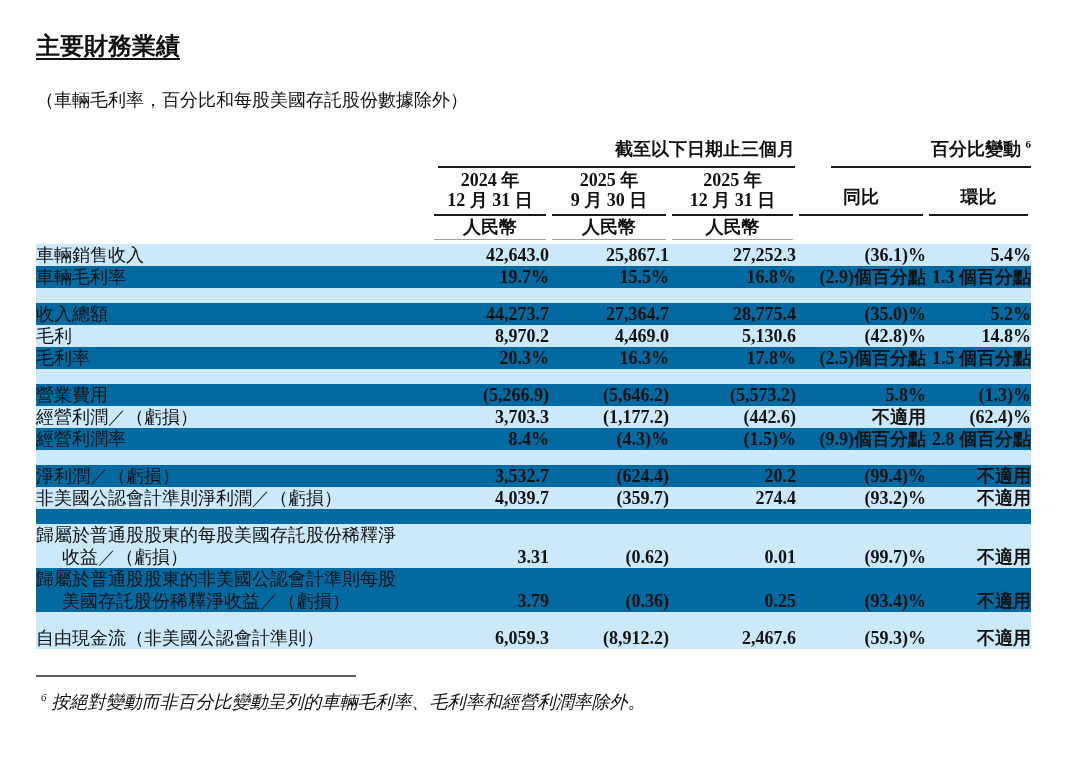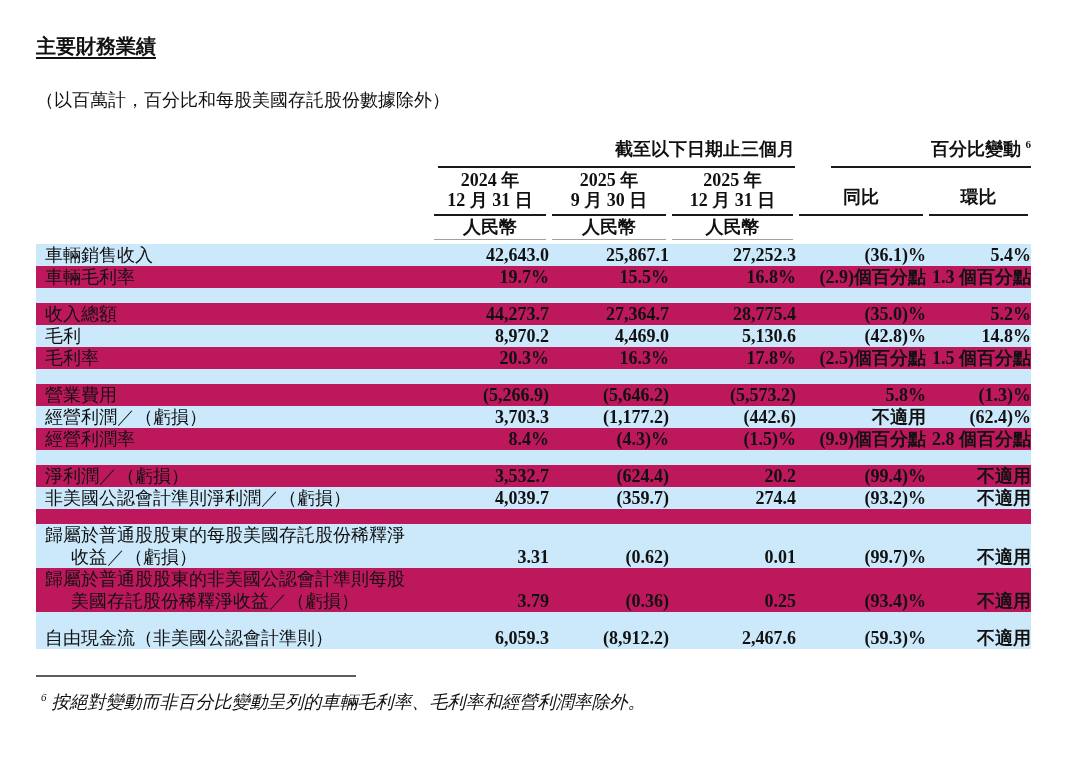--- a/index.html
+++ b/index.html
@@ -8,21 +8,21 @@
   body {
     width: 1080px; height: 757px;
     background: #ffffff;
     color: var(--ink);
     font-family: "Liberation Serif", "DejaVu Serif", serif;
     overflow: hidden;
   }
   .page { padding: 34px 0 0 36px; }
 
   .title {
-    font-size: 20px; font-weight: 700;
+    font-size: 24px; font-weight: 700;
     text-decoration: underline;
     text-decoration-thickness: 1.5px;
     text-underline-offset: 4px;
     margin: 0 0 30px 0;
     line-height: 24px;
   }
   .subtitle { font-size: 18px; margin: 0 0 22px 0; line-height: 24px; }
 
   table.fin { border-collapse: collapse; table-layout: fixed; width: 995px; }
   th, td { padding: 0; }
@@ -44,43 +44,43 @@
     display: flex; align-items: center; justify-content: center;
   }
   .hd-cur {
     margin: 0 3px; text-align: center;
     line-height: 22px; padding-bottom: 1px;
     border-bottom: 1px solid var(--line-faint);
   }
   tr.hdr-gap td { height: 4px; }
 
   tr.row-blue { background: var(--row-blue); }
-  tr.row-white { background: #be185d; }
-
-  td.lbl { font-size: 18px; line-height: 22px; padding-left: 9px; vertical-align: bottom; }
+  tr.row-white { background: #0369a1; }
+
+  td.lbl { font-size: 18px; line-height: 22px; padding-left: 0; vertical-align: bottom; }
   td.lbl .lbl-cont { padding-left: 26px; }
   td.val {
     font-size: 18px; line-height: 22px;
     font-weight: 700; text-align: right;
     white-space: nowrap; vertical-align: bottom;
   }
   td.spacer { height: 15px; }
 
   .fn-rule { width: 320px; border-top: 2px solid #5c5c5c; margin: 26px 0 9px 0; }
   .footnote { font-size: 18px; font-style: italic; margin: 5px; line-height: 23px; }
   .footnote sup { font-style: italic; margin-right: 5px; }
 </style>
 </head>
 <body>
 
 <div class="page">
 
   <h1 class="title">主要財務業績</h1>
 
-  <p class="subtitle">（以百萬計，百分比和每股美國存託股份數據除外）</p>
+  <p class="subtitle">（車輛毛利率，百分比和每股美國存託股份數據除外）</p>
 
   <table class="fin">
     <colgroup>
       <col style="width:395px">
       <col style="width:118px">
       <col style="width:120px">
       <col style="width:127px">
       <col style="width:130px">
       <col style="width:105px">
     </colgroup>

